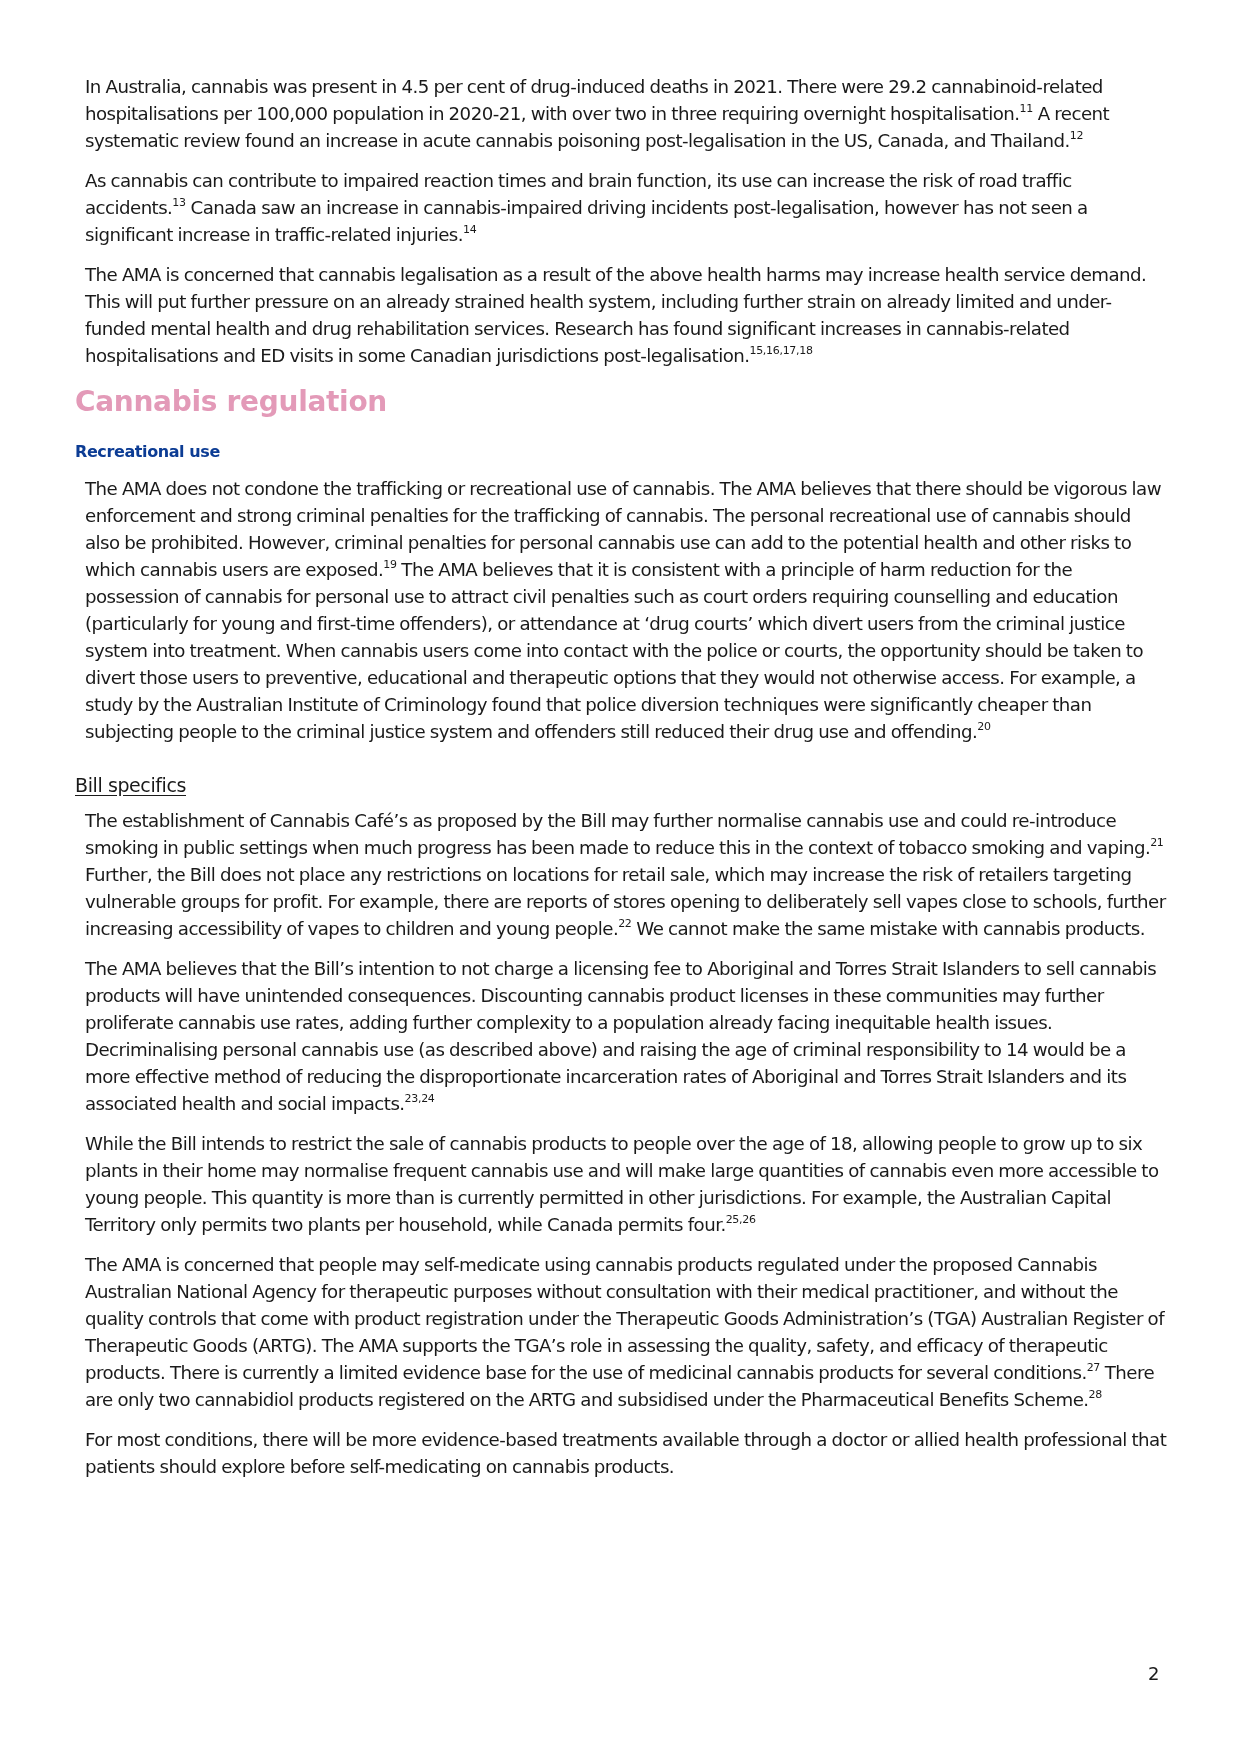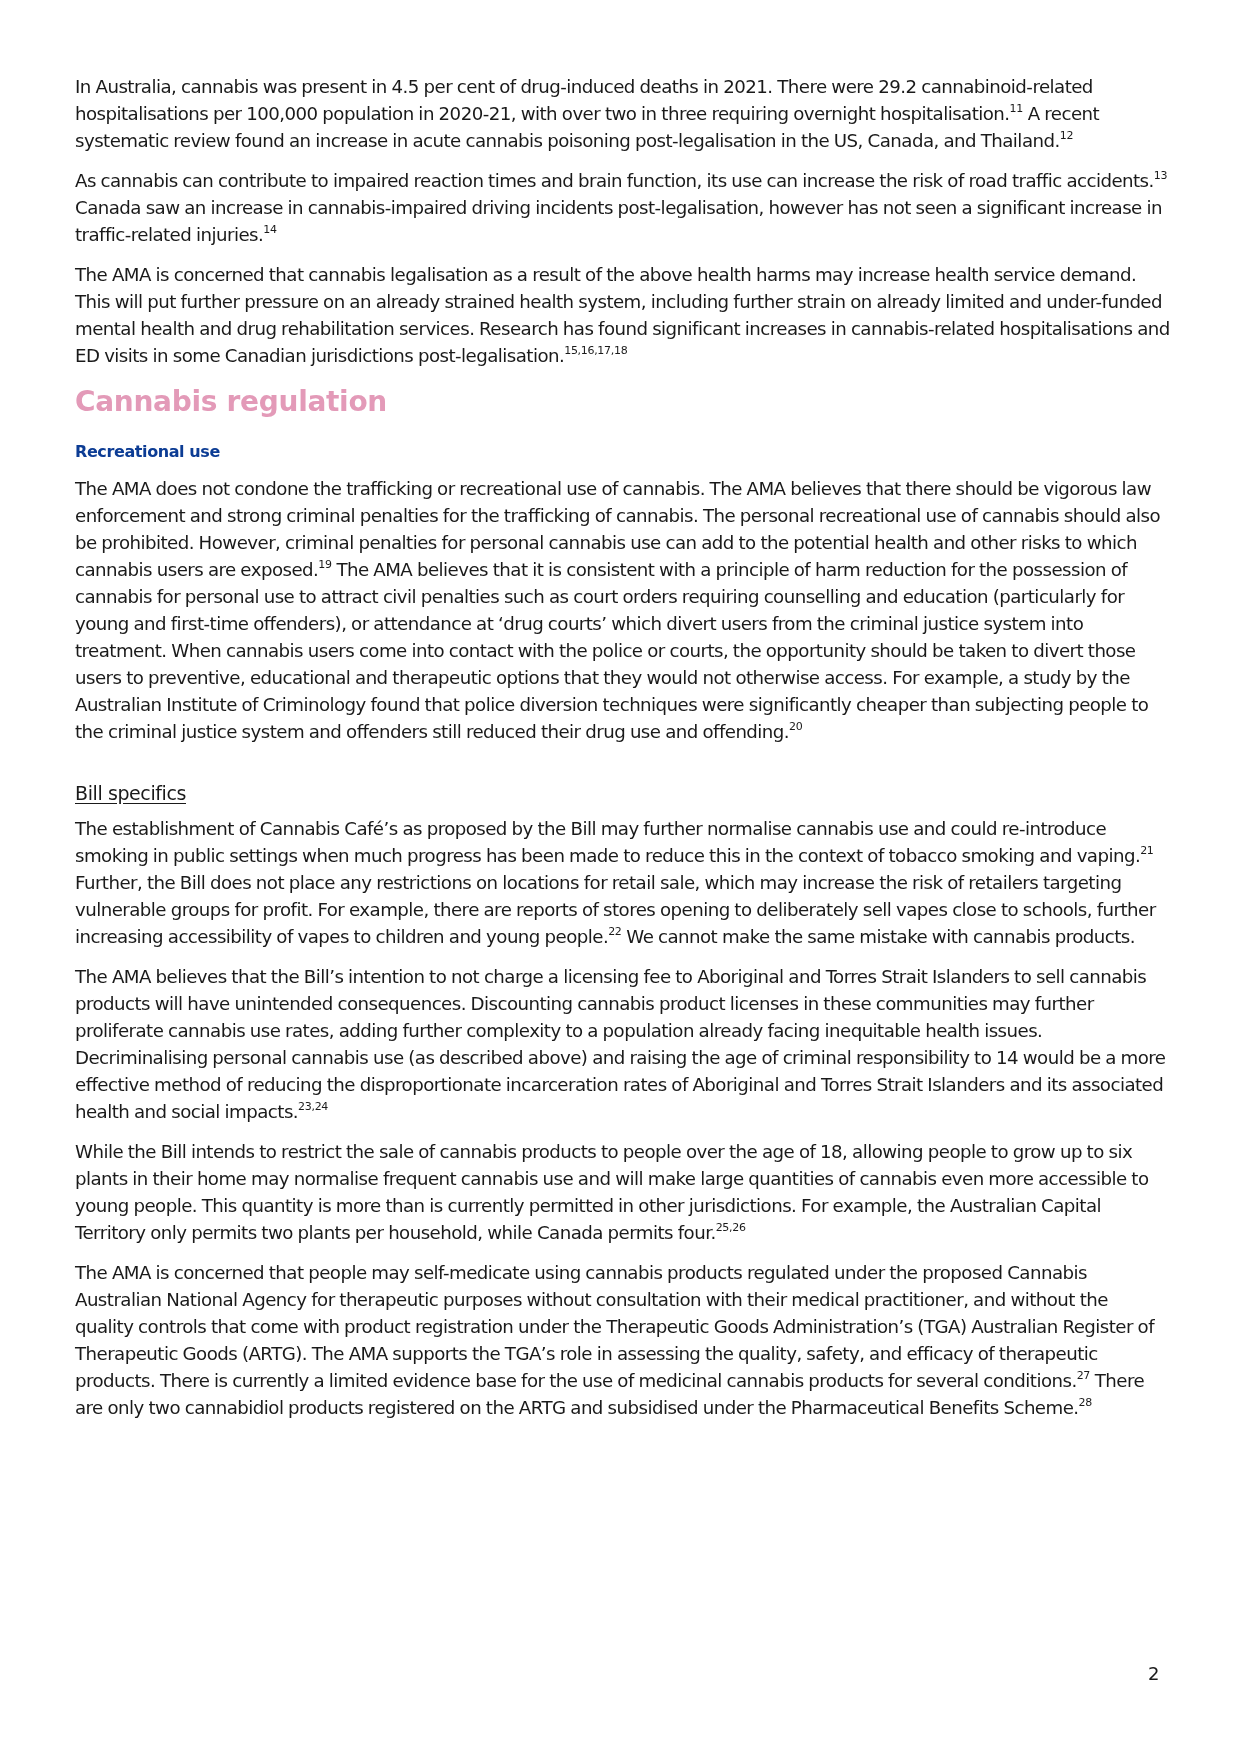--- a/index.html
+++ b/index.html
@@ -2,34 +2,34 @@
 <html><head>
 <meta charset="utf-8">
 <style>
   html, body { margin: 0; padding: 0; background: #ffffff; }
   body {
     width: 1241px; height: 1754px; position: relative; overflow: hidden;
     font-family: "DejaVu Sans", sans-serif; color: #1a1a1a;
   }
   .page { position: absolute; left: 75px; top: 73px; width: 1095px; }
   p.para {
-    margin: 0 0 13px 0; font-size: 18.2px; line-height: 27px; letter-spacing: -0.55px;
+    margin: 0 0 13px 10px; font-size: 18.2px; line-height: 27px; letter-spacing: -0.55px;
     word-spacing: -0.5px;
   }
   sup { font-size: 11px; line-height: 0; vertical-align: 0; position: relative; top: -8px; letter-spacing: -0.3px; }
   h1.section {
     margin: 10px 0 0 0; font-size: 28px; line-height: 40px; font-weight: bold;
     color: #e39ab8; letter-spacing: -0.3px;
   }
   h2.sub {
     margin: 15px 0 8px 0; font-size: 16px; line-height: 30px; font-weight: bold;
     color: #0c3c94; letter-spacing: -0.4px;
   }
   h3.under {
-    margin: 34px 0 8px 0; font-size: 19px; line-height: 28px; font-weight: normal;
+    margin: 26px 0 8px 0; font-size: 19px; line-height: 28px; font-weight: normal;
     text-decoration: underline; text-underline-offset: 3px; letter-spacing: -0.4px;
   }
   .page-number {
     position: absolute; left: 1148px; top: 1663px; font-size: 18px; color: #1a1a1a;
   }
 </style>
 </head>
 <body>
 
 <div class="page">
@@ -48,16 +48,17 @@
 
   <h3 class="under">Bill specifics</h3>
   <div>
       <p class="para"><span>The establishment of Cannabis Café’s as proposed by the Bill may further normalise cannabis use and could re-introduce smoking in public settings when much progress has been made to reduce this in the context of tobacco smoking and vaping.</span><sup>21</sup><span> Further, the Bill does not place any restrictions on locations for retail sale, which may increase the risk of retailers targeting vulnerable groups for profit. For example, there are reports of stores opening to deliberately sell vapes close to schools, further increasing accessibility of vapes to children and young people.</span><sup>22</sup><span> We cannot make the same mistake with cannabis products.</span></p>
       <p class="para"><span>The AMA believes that the Bill’s intention to not charge a licensing fee to Aboriginal and Torres Strait Islanders to sell cannabis products will have unintended consequences. Discounting cannabis product licenses in these communities may further proliferate cannabis use rates, adding further complexity to a population already facing inequitable health issues. Decriminalising personal cannabis use (as described above) and raising the age of criminal responsibility to 14 would be a more effective method of reducing the disproportionate incarceration rates of Aboriginal and Torres Strait Islanders and its associated health and social impacts.</span><sup>23,24</sup></p>
       <p class="para"><span>While the Bill intends to restrict the sale of cannabis products to people over the age of 18, allowing people to grow up to six plants in their home may normalise frequent cannabis use and will make large quantities of cannabis even more accessible to young people. This quantity is more than is currently permitted in other jurisdictions. For example, the Australian Capital Territory only permits two plants per household, while Canada permits four.</span><sup>25,26</sup></p>
     </div>
 
   <div>
       <p class="para"><span>The AMA is concerned that people may self-medicate using cannabis products regulated under the proposed Cannabis Australian National Agency for therapeutic purposes without consultation with their medical practitioner, and without the quality controls that come with product registration under the Therapeutic Goods Administration’s (TGA) Australian Register of Therapeutic Goods (ARTG). The AMA supports the TGA’s role in assessing the quality, safety, and efficacy of therapeutic products. There is currently a limited evidence base for the use of medicinal cannabis products for several conditions.</span><sup>27</sup><span> There are only two cannabidiol products registered on the ARTG and subsidised under the Pharmaceutical Benefits Scheme.</span><sup>28</sup></p>
+      <p class="para"><span>For most conditions, there will be more evidence-based treatments available through a doctor or allied health professional that patients should explore before self-medicating on cannabis products.</span></p>
     </div>
 </div>
 
 <div class="page-number">2</div>
 
 </body></html>

